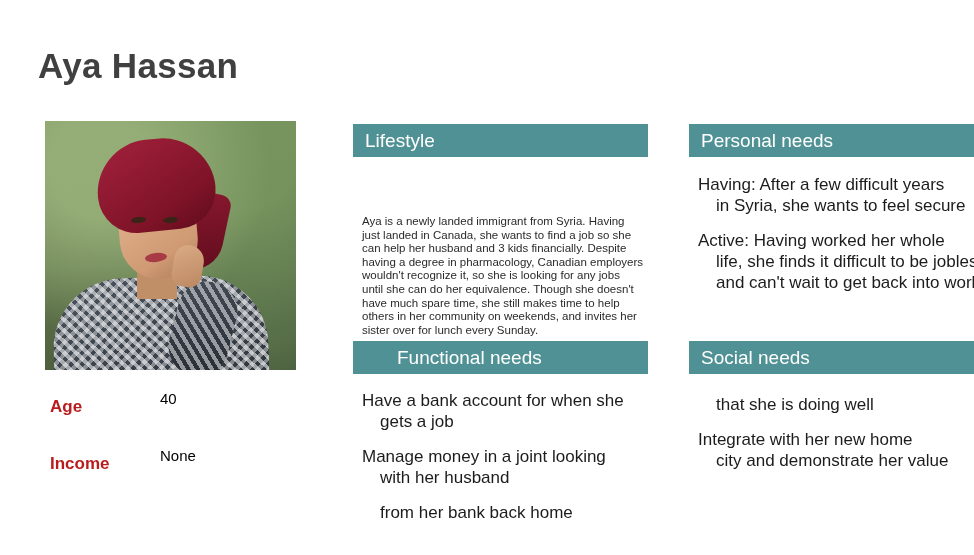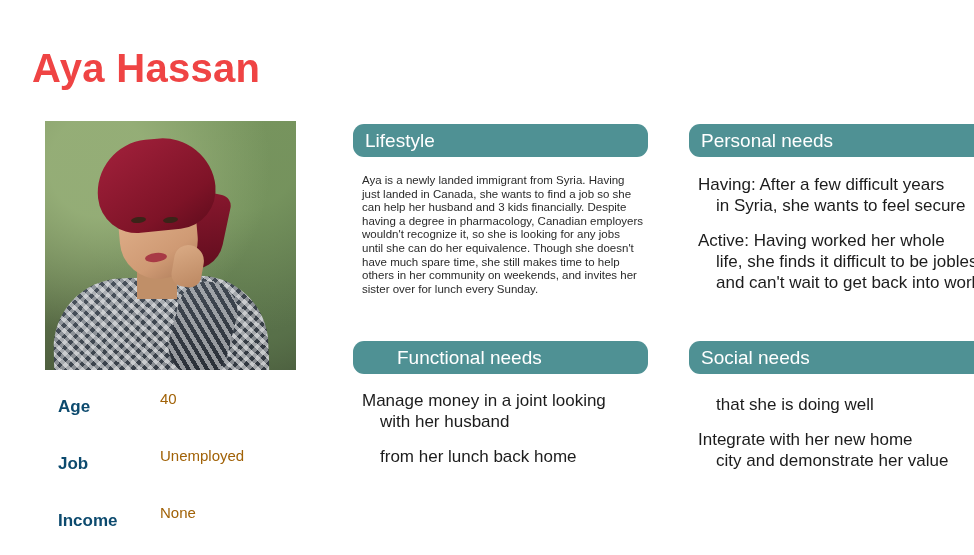--- a/index.html
+++ b/index.html
@@ -14,25 +14,25 @@
     overflow: hidden;
     position: relative;
   }
   .page {
     position: relative;
     width: 974px;
     height: 555px;
   }
   .title {
     position: absolute;
-    left: 32px;
+    left: 38px;
     top: 46px;
-    font-size: 40px;
+    font-size: 35px;
     font-weight: bold;
-    color: #ef4444;
+    color: #404040;
     letter-spacing: 0.3px;
   }
 
   
   .photo-frame {
     position: absolute;
     left: 45px;
     top: 121px;
     width: 251px;
     height: 249px;
@@ -154,57 +154,57 @@
     left: 38px;
     top: 385px;
     width: 300px;
   }
   .fact-row {
     position: relative;
     height: 57px;
   }
   .fact-label {
     position: absolute;
-    left: 20px;
+    left: 12px;
     top: 12px;
     font-size: 17px;
     font-weight: bold;
-    color: #0c4a6e;
+    color: #b91c1c;
   }
   .fact-value {
     position: absolute;
     left: 122px;
     top: 5px;
     font-size: 15px;
-    color: #a16207;
+    color: #000000;
   }
 
   
   .card-head {
     position: absolute;
     background: #4f9194;
     color: #ffffff;
     font-size: 19px;
     padding: 8px 0 8px 12px;
     box-sizing: border-box;
     height: 33px;
     line-height: 17px;
-    border-radius: 11px;
   }
   .col-mid .card-head { left: 353px; width: 295px; }
   .col-right .card-head { left: 689px; width: 298px; }
 
   .lifestyle-head { top: 124px; }
   .functional-head { top: 341px; padding-left: 44px; }
   .personal-head { top: 124px; }
   .social-head { top: 341px; }
 
   .body-text {
     position: absolute;
     color: #222222;
+    margin-top: 41px;
   }
   .lifestyle-body {
     left: 362px;
     top: 174px;
     width: 282px;
     font-size: 11.5px;
     line-height: 13.6px;
     color: #2a2a2a;
   }
 
@@ -253,41 +253,41 @@
       <div class="p-hand"></div>
     </div>
   </div>
 
   <div class="facts">
     <div class="fact-row">
       <div class="fact-label">Age</div>
       <div class="fact-value">40</div>
     </div>
     <div class="fact-row">
-      <div class="fact-label">Job</div>
-      <div class="fact-value">Unemployed</div>
-    </div>
-    <div class="fact-row">
       <div class="fact-label">Income</div>
       <div class="fact-value">None</div>
     </div>
   </div>
 
   <div class="col-mid">
     <div class="card-head lifestyle-head">Lifestyle</div>
     <div class="body-text lifestyle-body">Aya is a newly landed immigrant from Syria. Having just landed in Canada, she wants to find a job so she can help her husband and 3 kids financially. Despite having a degree in pharmacology, Canadian employers wouldn't recognize it, so she is looking for any jobs until she can do her equivalence. Though she doesn't have much spare time, she still makes time to help others in her community on weekends, and invites her sister over for lunch every Sunday.</div>
 
     <div class="card-head functional-head">Functional needs</div>
     <ul class="bullet-list functional-list">
       <li>
+        <span>Have a bank account for when she</span>
+        <span class="cont">gets a job</span>
+      </li>
+      <li>
         <span>Manage money in a joint looking</span>
         <span class="cont">with her husband</span>
       </li>
       <li>
-        <span class="cont">from her lunch back home</span>
+        <span class="cont">from her bank back home</span>
       </li>
     </ul>
   </div>
 
   <div class="col-right">
     <div class="card-head personal-head">Personal needs</div>
     <ul class="bullet-list personal-list">
       <li>
         <span>Having: After a few difficult years</span>
         <span class="cont">in Syria, she wants to feel secure</span>

